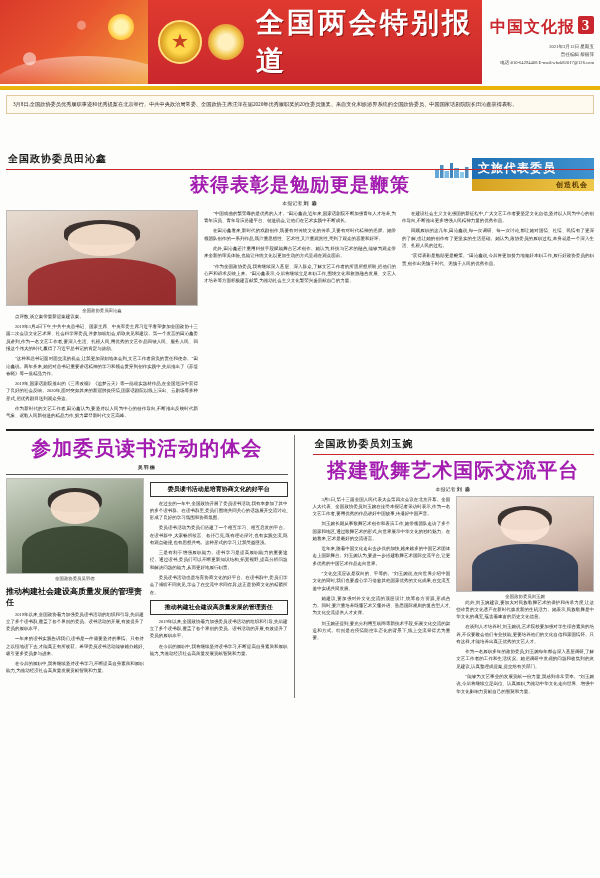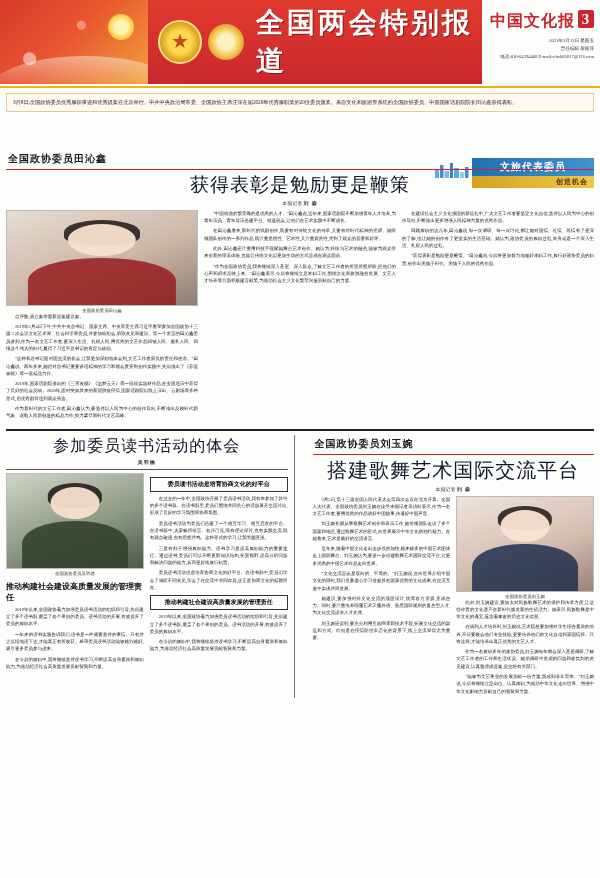--- a/index.html
+++ b/index.html
@@ -2,21 +2,21 @@
 <html><head>
 <meta charset="utf-8">
 <style>
   html,body{margin:0;padding:0;background:#9a9a9a;}
   body{font-family:"Liberation Serif", serif;}
   .page{
     width:600px;height:878px;background:#fdfdfb;position:relative;overflow:hidden;
     box-sizing:border-box;
   }
   
-  .masthead{position:relative;height:86px;border-bottom:2px solid #eab308;}
+  .masthead{position:relative;height:86px;border-bottom:4px solid #eab308;}
   .mh-left{
     position:absolute;left:0;top:0;width:148px;height:84px;
     background:
       radial-gradient(circle at 20% 70%, rgba(255,255,255,.5) 0 6px, transparent 7px),
       radial-gradient(circle at 55% 30%, rgba(255,255,255,.35) 0 4px, transparent 5px),
       linear-gradient(135deg,#d93a2b 0%,#e8552f 45%,#f2a13a 100%);
   }
   .mh-left .sun{position:absolute;right:14px;top:14px;width:26px;height:26px;border-radius:50%;
     background:radial-gradient(circle,#fff3b0 0 35%,#ffd14d 60%,#f5a623 100%);}
   .mh-left .wave{position:absolute;left:-10px;bottom:-6px;width:190px;height:34px;
@@ -31,38 +31,38 @@
     background:radial-gradient(circle,#ffd84d 0 40%,#e2b12c 60%,#c8451f 100%);
     border:2px solid #ffe27a;position:relative;}
   .emblem:after{content:"★";position:absolute;left:0;right:0;top:3px;text-align:center;
     color:#c8451f;font-size:20px;line-height:32px;}
   .emblem2{width:36px;height:36px;border-radius:50%;margin-left:6px;flex:none;
     background:radial-gradient(circle,#fff0bd 0 30%,#f0c84c 55%,#d2471f 100%);}
   .mh-title{
     color:#fff;font-weight:bold;font-size:28px;letter-spacing:3px;margin-left:12px;
     text-shadow:1px 1px 0 #8d1414;
   }
-  .mh-right{position:absolute;right:0;top:0;width:118px;height:84px;padding:10px 6px;box-sizing:border-box;}
+  .mh-right{position:absolute;right:0;top:0;width:118px;height:84px;padding:16px 6px;box-sizing:border-box;}
   .paper-name{color:#c9272d;font-weight:bold;font-size:16px;text-align:right;letter-spacing:1px;
     font-family:"Liberation Serif",serif;}
   .pagenum{display:inline-block;background:#c9272d;color:#fff;font-size:15px;font-weight:bold;
     width:16px;height:18px;line-height:18px;text-align:center;border-radius:2px;vertical-align:2px;margin-left:3px;}
   .mh-meta{font-size:4.6px;color:#333;text-align:right;margin-top:5px;line-height:1.7;}
   .mh-meta .ln{display:block;}
   
   .lead{
     margin:5px 6px 4px 6px;padding:4px 6px;border:1px solid #e2c9a0;background:#fffaf0;
     font-size:5.2px;line-height:1.75;color:#222;text-align:justify;
   }
   
   .sheet{position:absolute;left:0;right:0;top:150px;bottom:0;padding:0 6px 6px 6px;box-sizing:border-box;}
   .hr-red{border-top:1.6px solid #c9272d;margin:2px 0 4px 0;}
   .hr-thin{border-top:.8px solid #555;margin:3px 0;}
   .headline{
-    color:#0f172a;font-weight:normal;letter-spacing:1px;font-family:"Liberation Serif",serif;
+    color:#a21caf;font-weight:bold;letter-spacing:1px;font-family:"Liberation Serif",serif;
   }
   .h-sub{font-size:10px;color:#1a1a1a;font-weight:bold;margin:2px 0 3px 2px;}
   .h-main{font-size:19px;line-height:1.15;text-align:center;margin:2px 0 4px 0;}
   .byline{font-size:5px;text-align:center;color:#333;margin-bottom:4px;}
   .byline b{letter-spacing:1px;}
   .cols{display:flex;gap:6px;}
   .col{flex:1;}
   .body-text{font-size:4.5px;line-height:1.62;text-align:justify;color:#1b1b1b;
     font-family:"Liberation Serif",serif;}
   .body-text p{margin:0 0 3px 0;text-indent:9px;}
@@ -81,22 +81,22 @@
   .photo.portrait-f .torso{background:rgba(150,28,30,.85);}
   .photo.portrait-m .torso{background:rgba(52,66,46,.9);}
   .photo.portrait-g .torso{background:rgba(31,48,78,.85);}
   .photo.portrait-g .head{background:rgba(250,228,212,.95);}
   .photo .hair{position:absolute;left:50%;top:10%;width:40%;height:26%;border-radius:50% 50% 35% 35%;
     transform:translateX(-50%);background:rgba(30,24,22,.85);}
   
   .badge{
     position:absolute;right:6px;top:158px;width:122px;
   }
-  .badge .b1{background:linear-gradient(90deg,#1f6fb2,#3f93cf);color:#fff;font-size:10px;font-weight:bold;
-    padding:2px 6px;text-align:center;letter-spacing:1px;}
+  .badge .b1{background:linear-gradient(90deg,#1f6fb2,#3f93cf);color:#fff;font-size:12px;font-weight:bold;
+    padding:2px 6px;text-align:left;letter-spacing:1px;}
   .badge .b2{background:linear-gradient(90deg,#d6a11f,#efc74a);color:#5a3a06;font-size:7px;font-weight:bold;
     padding:1px 6px;text-align:right;letter-spacing:1px;}
   .badge .skyline{position:absolute;left:-38px;top:2px;width:40px;height:18px;opacity:.85;}
   .box-title{border:1px solid #333;font-size:6px;font-weight:bold;text-align:center;padding:2px 0;margin:4px 0 3px 0;}
   .subhead-l{font-size:8px;font-weight:bold;color:#111;margin:5px 0 3px 0;}
   .divider-thick{border-top:2px solid #222;margin:6px 0 4px;}
 </style>
 </head>
 <body>
 
@@ -185,21 +185,21 @@
           </div>
         </div>
       </div>
     </div>
 
     <div class="divider-thick"></div>
 
     <div class="cols">
 
       <div style="flex:2;">
-        <div class="h-main headline" style="font-size:16px;">参加委员读书活动的体会</div>
+        <div class="h-main headline" style="font-size:20px;">参加委员读书活动的体会</div>
         <div class="byline">
           <b>吴羽德</b>
         </div>
         <div class="hr-thin"></div>
 
         <div class="cols">
           <div class="col">
             <div class="photo portrait-m">
               <div class="hair"></div>
               <div class="head"></div>

